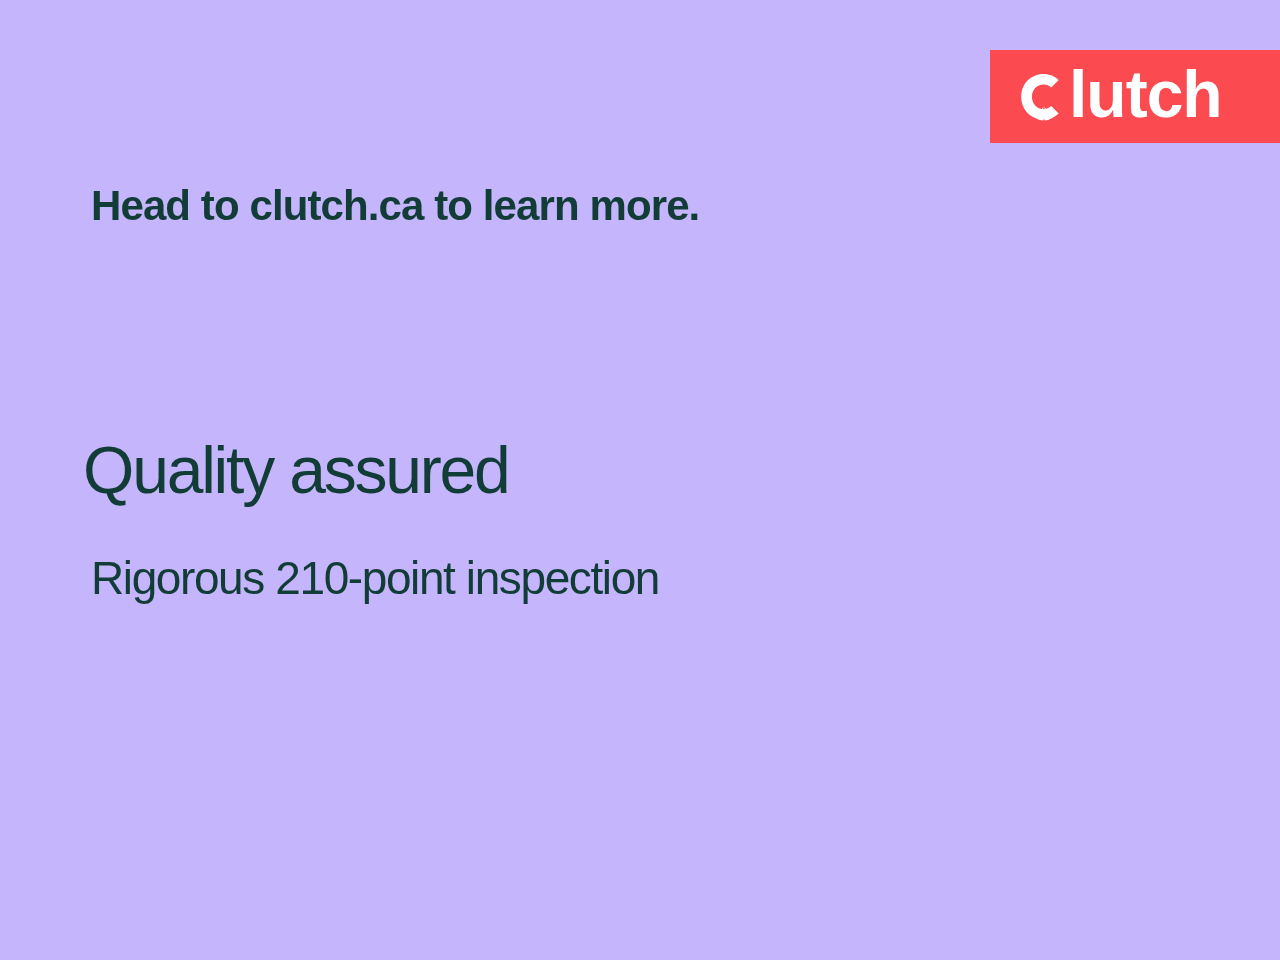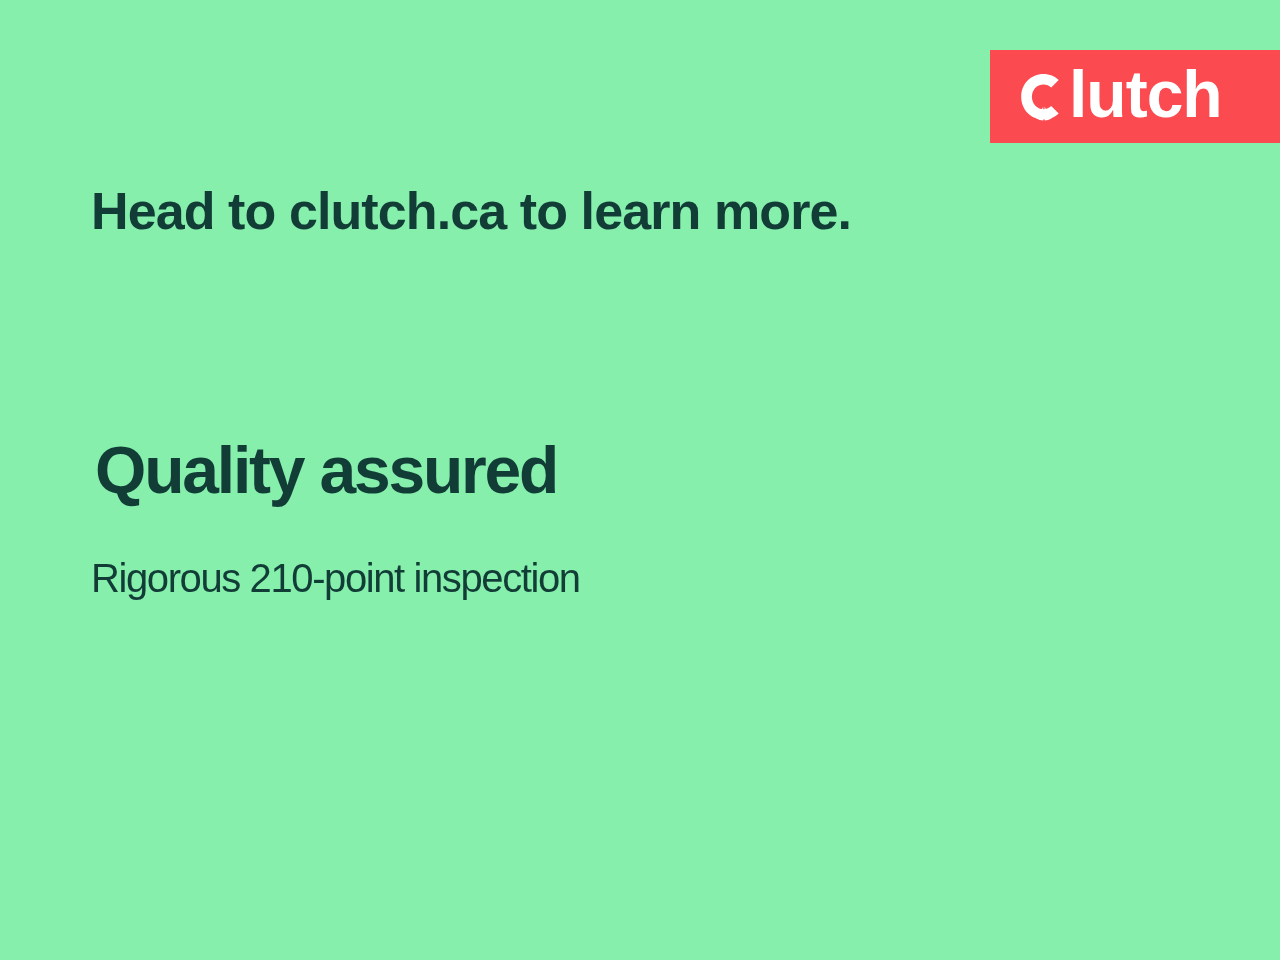--- a/index.html
+++ b/index.html
@@ -15,21 +15,21 @@
     background: #F7F5F3;
     font-family: "Liberation Sans", sans-serif;
     position: relative;
     -webkit-font-smoothing: antialiased;
   }
 
   .slide {
     position: relative;
     width: 1280px;
     height: 960px;
-    background: #86efac;
+    background: #c4b5fd;
     text-align: right;
   }
 
   
   .logo-block {
     position: absolute;
     left: 990px;
     top: 50px;
     width: 290px;
     height: 93px;
@@ -62,47 +62,47 @@
     margin-left: -1px;
     position: relative;
     top: -3px;
   }
 
   
   .tagline {
     position: absolute;
     left: 91px;
     top: 182px;
-    font-size: 52px;
+    font-size: 42px;
     font-weight: bold;
     color: #123D37;
     letter-spacing: -0.9px;
     line-height: 1.15;
     white-space: nowrap;
   }
 
   
   .headline {
     position: absolute;
-    left: 95px;
+    left: 83px;
     top: 436px;
     font-size: 66px;
-    font-weight: bold;
+    font-weight: normal;
     color: #123D37;
     letter-spacing: -2.2px;
     line-height: 1.05;
     white-space: nowrap;
   }
 
   
   .body-copy {
     position: absolute;
     left: 91px;
     top: 546px;
-    font-size: 40px;
+    font-size: 46px;
     font-weight: normal;
     color: #123D37;
     letter-spacing: -1.4px;
     line-height: 64px;
   }
 
   .body-copy .line {
     display: block;
     white-space: nowrap;
   }

